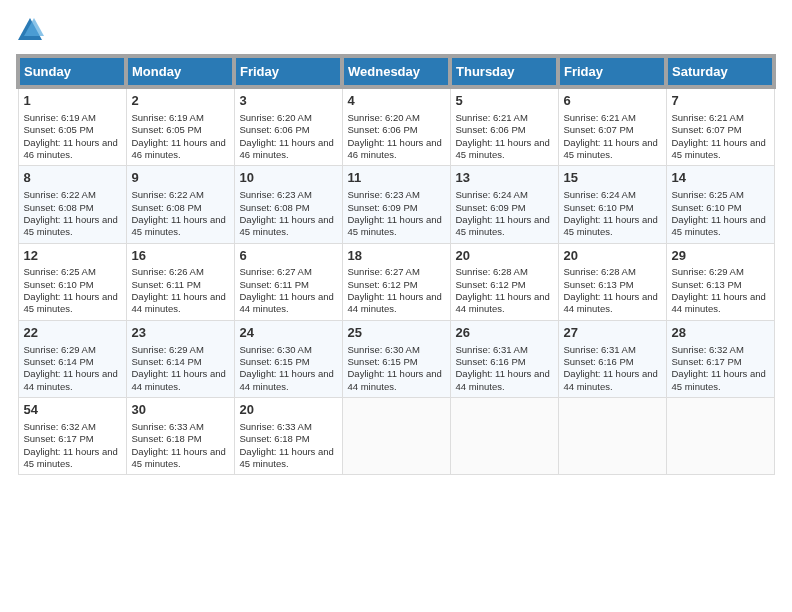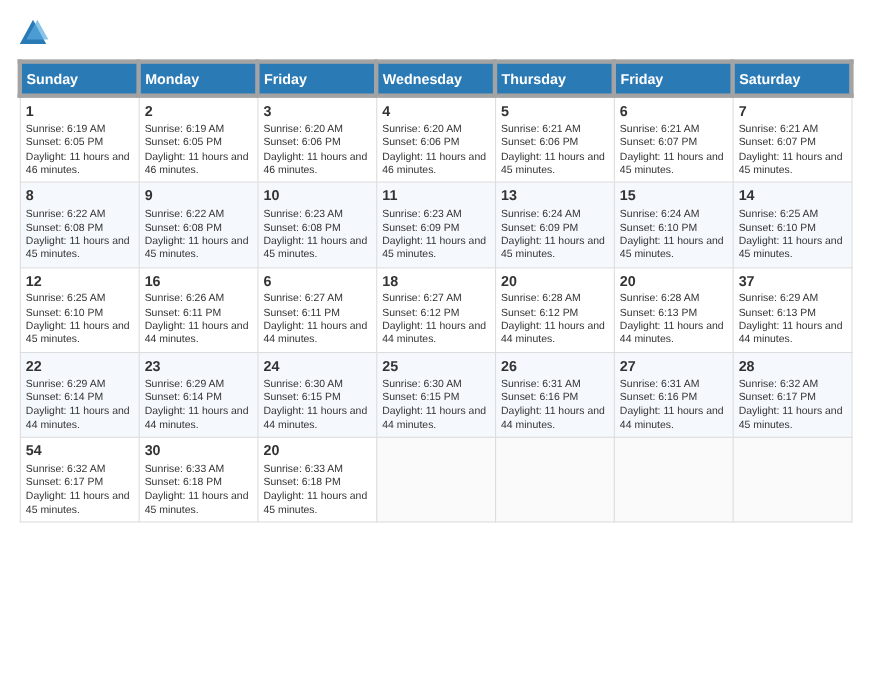--- a/index.html
+++ b/index.html
@@ -139,21 +139,21 @@
         <td><span class="day-num">15</span><span>Sunrise: 6:24 AM</span><br><span>Sunset: 6:10 PM</span><br><span>Daylight: 11 hours and 45 minutes.</span></td>
         <td><span class="day-num">14</span><span>Sunrise: 6:25 AM</span><br><span>Sunset: 6:10 PM</span><br><span>Daylight: 11 hours and 45 minutes.</span></td>
       </tr>
       <tr>
         <td><span class="day-num">12</span><span>Sunrise: 6:25 AM</span><br><span>Sunset: 6:10 PM</span><br><span>Daylight: 11 hours and 45 minutes.</span></td>
         <td><span class="day-num">16</span><span>Sunrise: 6:26 AM</span><br><span>Sunset: 6:11 PM</span><br><span>Daylight: 11 hours and 44 minutes.</span></td>
         <td><span class="day-num">6</span><span>Sunrise: 6:27 AM</span><br><span>Sunset: 6:11 PM</span><br><span>Daylight: 11 hours and 44 minutes.</span></td>
         <td><span class="day-num">18</span><span>Sunrise: 6:27 AM</span><br><span>Sunset: 6:12 PM</span><br><span>Daylight: 11 hours and 44 minutes.</span></td>
         <td><span class="day-num">20</span><span>Sunrise: 6:28 AM</span><br><span>Sunset: 6:12 PM</span><br><span>Daylight: 11 hours and 44 minutes.</span></td>
         <td><span class="day-num">20</span><span>Sunrise: 6:28 AM</span><br><span>Sunset: 6:13 PM</span><br><span>Daylight: 11 hours and 44 minutes.</span></td>
-        <td><span class="day-num">37</span><span>Sunrise: 6:29 AM</span><br><span>Sunset: 6:13 PM</span><br><span>Daylight: 11 hours and 44 minutes.</span></td>
+        <td><span class="day-num">29</span><span>Sunrise: 6:29 AM</span><br><span>Sunset: 6:13 PM</span><br><span>Daylight: 11 hours and 44 minutes.</span></td>
       </tr>
       <tr>
         <td><span class="day-num">22</span><span>Sunrise: 6:29 AM</span><br><span>Sunset: 6:14 PM</span><br><span>Daylight: 11 hours and 44 minutes.</span></td>
         <td><span class="day-num">23</span><span>Sunrise: 6:29 AM</span><br><span>Sunset: 6:14 PM</span><br><span>Daylight: 11 hours and 44 minutes.</span></td>
         <td><span class="day-num">24</span><span>Sunrise: 6:30 AM</span><br><span>Sunset: 6:15 PM</span><br><span>Daylight: 11 hours and 44 minutes.</span></td>
         <td><span class="day-num">25</span><span>Sunrise: 6:30 AM</span><br><span>Sunset: 6:15 PM</span><br><span>Daylight: 11 hours and 44 minutes.</span></td>
         <td><span class="day-num">26</span><span>Sunrise: 6:31 AM</span><br><span>Sunset: 6:16 PM</span><br><span>Daylight: 11 hours and 44 minutes.</span></td>
         <td><span class="day-num">27</span><span>Sunrise: 6:31 AM</span><br><span>Sunset: 6:16 PM</span><br><span>Daylight: 11 hours and 44 minutes.</span></td>
         <td><span class="day-num">28</span><span>Sunrise: 6:32 AM</span><br><span>Sunset: 6:17 PM</span><br><span>Daylight: 11 hours and 45 minutes.</span></td>
       </tr>

